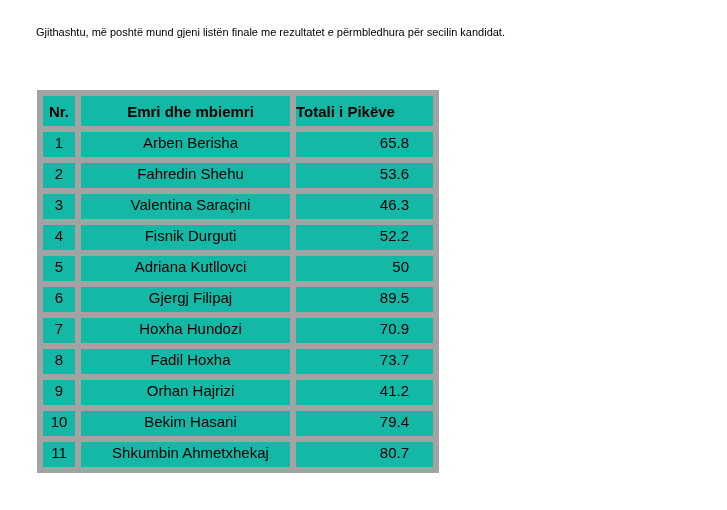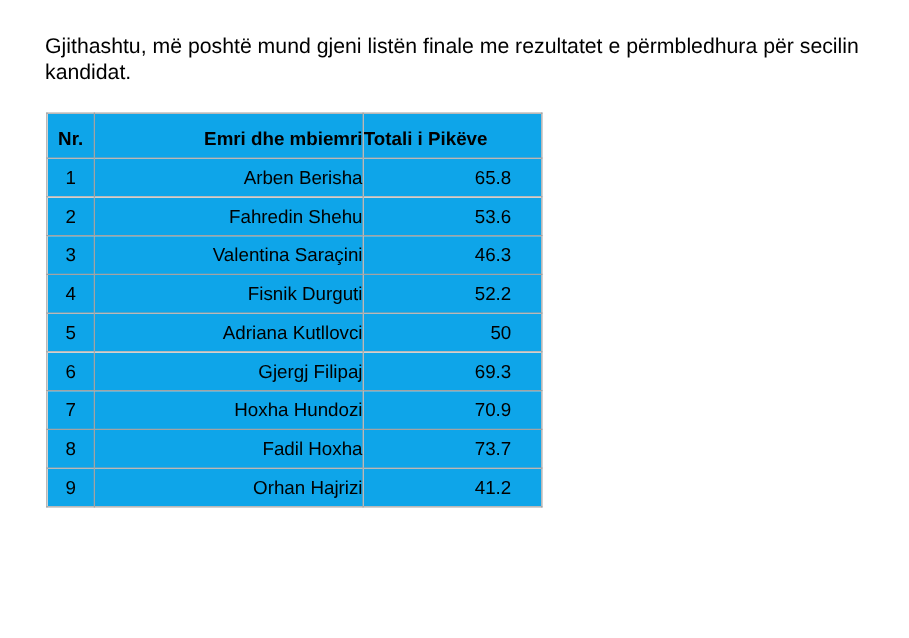--- a/index.html
+++ b/index.html
@@ -15,49 +15,49 @@
     width: 727px;
     height: 510px;
     background: #ffffff;
     overflow: hidden;
   }
   .intro {
     position: absolute;
     left: 36px;
     top: 26px;
     width: 660px;
-    font-size: 17px;
+    font-size: 11px;
     line-height: 1.25;
     color: #000000;
   }
   table.results {
     position: absolute;
     left: 37px;
     top: 90px;
     border-collapse: collapse;
     table-layout: fixed;
     width: 396px;
     font-size: 15px;
   }
   table.results th,
   table.results td {
-    border: 1px solid #a3a3a3;
+    border: 6px solid #a3a3a3;
     vertical-align: bottom;
     padding-bottom: 6px;
-    background: #0ea5e9;
+    background: #14b8a6;
     overflow: hidden;
     white-space: nowrap;
   }
   table.results th { font-weight: bold; height: 36px; }
   table.results td { height: 31px; font-weight: normal; }
   .col-nr    { width: 38px; }
   .col-name  { width: 215px; }
   .col-score { width: 143px; }
   th.cell-nr, td.cell-nr { text-align: center; }
-  th.cell-name, td.cell-name { text-align: right; padding-left: 10px; }
+  th.cell-name, td.cell-name { text-align: center; padding-left: 10px; }
   th.cell-score { text-align: left; }
   td.cell-score { text-align: right; padding-right: 24px; }
 </style>
 </head>
 <body>
 
 <div class="page">
 
   <p class="intro">Gjithashtu, më poshtë mund gjeni listën finale me rezultatet e përmbledhura për secilin kandidat.</p>
 
@@ -96,33 +96,43 @@
           <td class="cell-score">52.2</td>
         </tr>
         <tr>
           <td class="cell-nr">5</td>
           <td class="cell-name">Adriana Kutllovci</td>
           <td class="cell-score">50</td>
         </tr>
         <tr>
           <td class="cell-nr">6</td>
           <td class="cell-name">Gjergj Filipaj</td>
-          <td class="cell-score">69.3</td>
+          <td class="cell-score">89.5</td>
         </tr>
         <tr>
           <td class="cell-nr">7</td>
           <td class="cell-name">Hoxha Hundozi</td>
           <td class="cell-score">70.9</td>
         </tr>
         <tr>
           <td class="cell-nr">8</td>
           <td class="cell-name">Fadil Hoxha</td>
           <td class="cell-score">73.7</td>
         </tr>
         <tr>
           <td class="cell-nr">9</td>
           <td class="cell-name">Orhan Hajrizi</td>
           <td class="cell-score">41.2</td>
         </tr>
+        <tr>
+          <td class="cell-nr">10</td>
+          <td class="cell-name">Bekim Hasani</td>
+          <td class="cell-score">79.4</td>
+        </tr>
+        <tr>
+          <td class="cell-nr">11</td>
+          <td class="cell-name">Shkumbin Ahmetxhekaj</td>
+          <td class="cell-score">80.7</td>
+        </tr>
       </tbody>
   </table>
 
 </div>
 
 </body></html>

